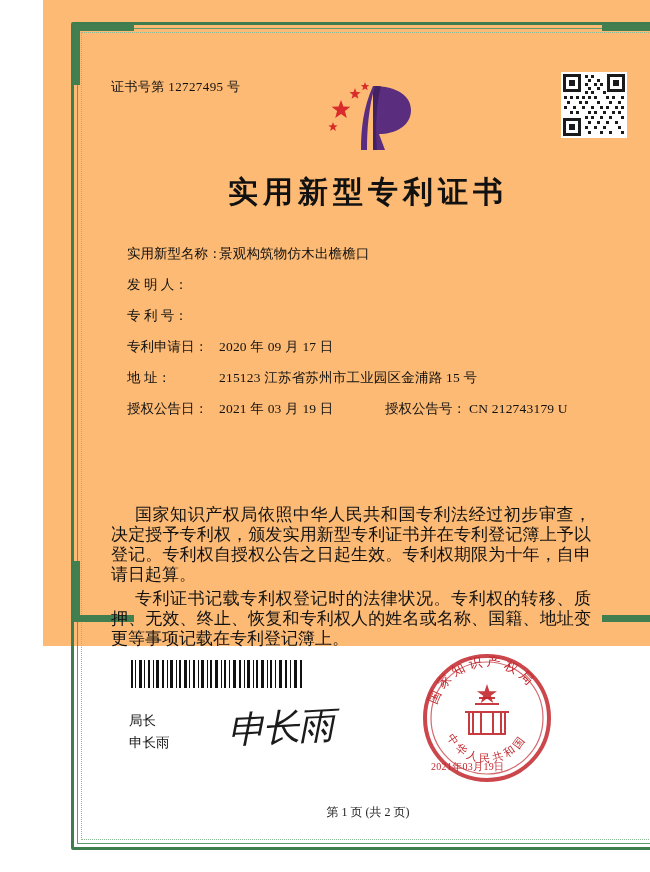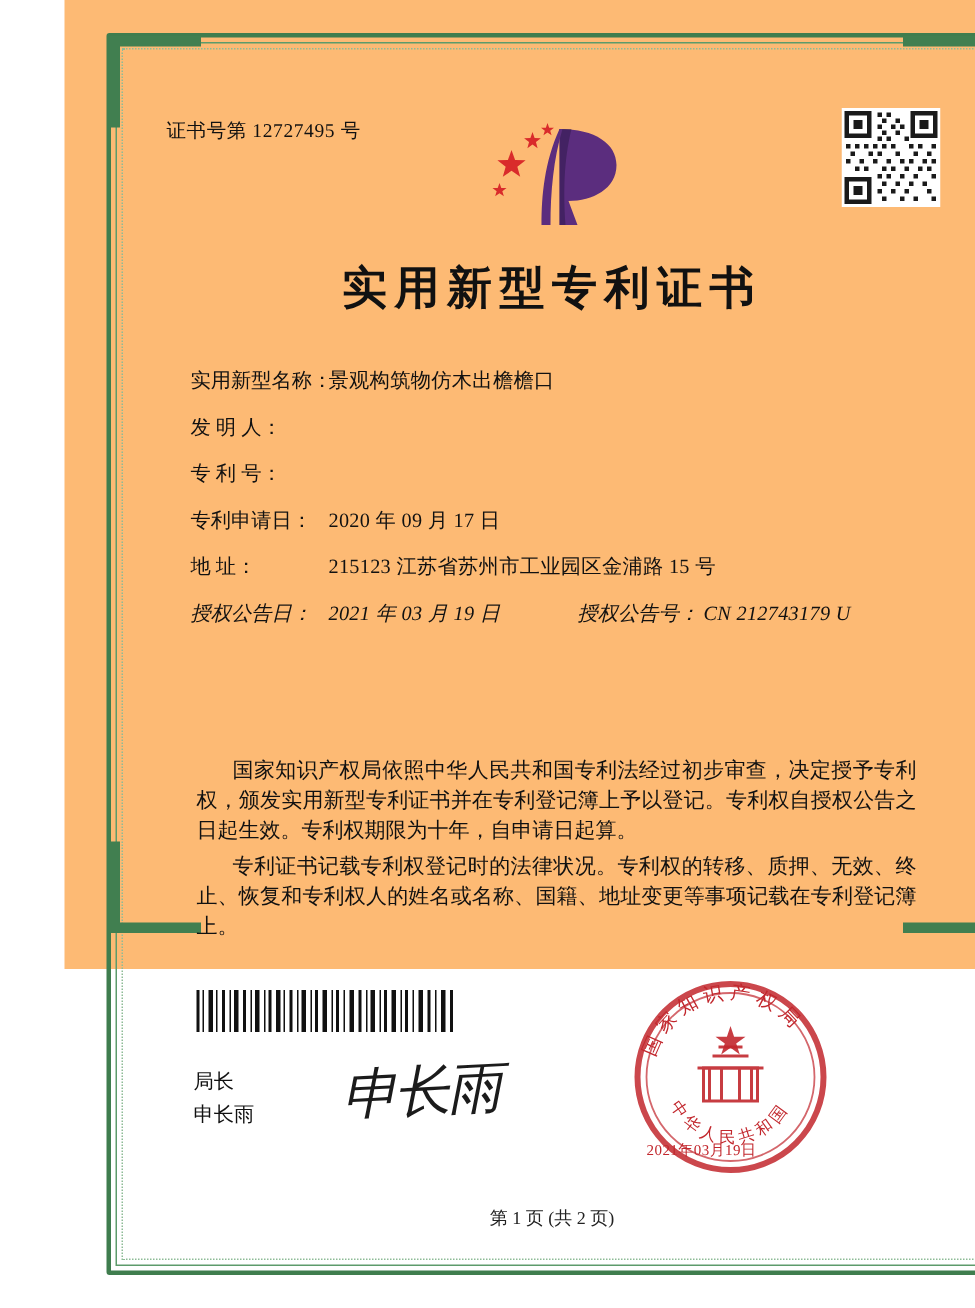--- a/index.html
+++ b/index.html
@@ -121,33 +121,32 @@
     flex: 0 0 92px;
     letter-spacing: 0px;
     white-space: nowrap;
   }
   .fvalue {
     flex: 1 1 auto;
     letter-spacing: 0.2px;
   }
   .frow.double {
     margin-bottom: 14px;
-    font-style: italic;
   }
   .half-left { display: flex; align-items: baseline; width: 258px; flex: 0 0 258px;}
   .half-right { display: flex; align-items: baseline; flex: 1 1 auto;}
   .half-right .flabel { width: 84px; flex: 0 0 84px; }
 
   
   .paras {
     position: absolute;
-    left: 88px;
+    left: 68px;
     top: 505px;
     width: 480px;
-    font-size: 14px;
+    font-size: 17px;
     line-height: 20px;
     color: #111;
     text-align: justify;
   }
   .paras p {
     margin: 0 0 4px 0;
     text-indent: 24px;
   }
 
   

